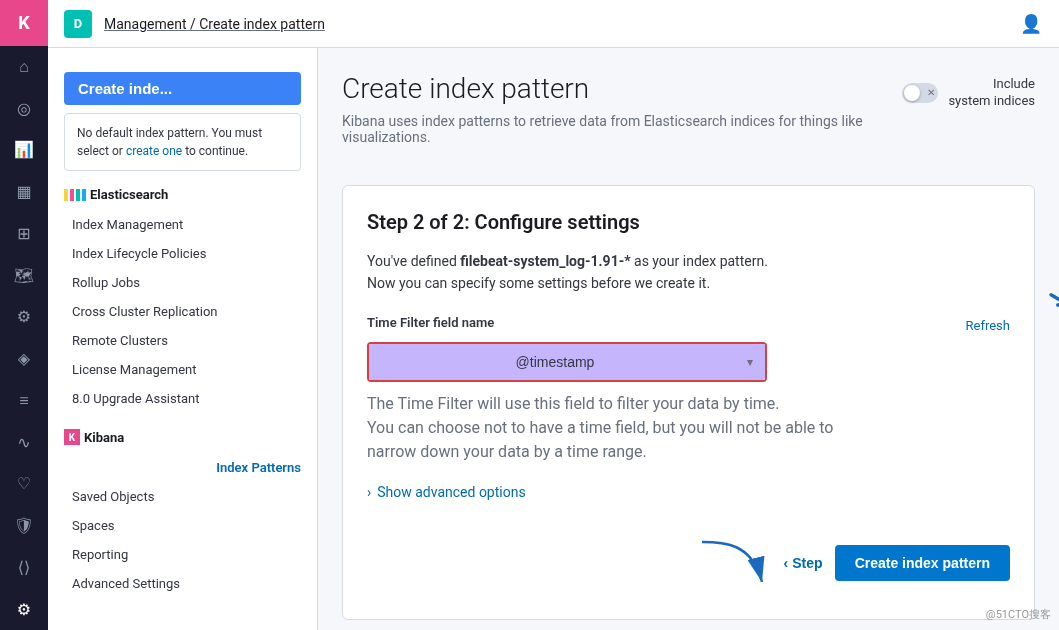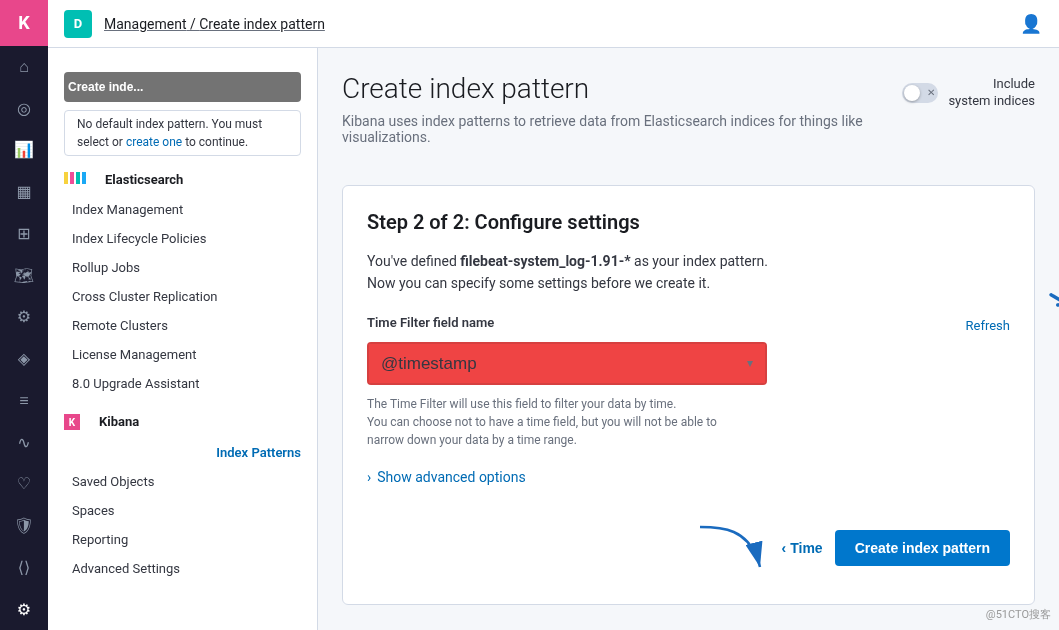--- a/index.html
+++ b/index.html
@@ -98,22 +98,22 @@
     }
     .sidebar-section {
       margin-bottom: 8px;
     }
     .sidebar-section-title {
       font-size: 13px;
       font-weight: 700;
       color: #1a1c21;
       padding: 8px 16px;
       display: flex;
-      align-items: flex-start;
-      gap: 19px;
+      align-items: center;
+      gap: 4px;
     }
     .sidebar-section-title .logo-elastic {
       display: inline-flex;
       align-items: center;
       gap: 2px;
     }
     .logo-elastic .bar1 { width: 4px; height: 12px; background: #f7d23e; }
     .logo-elastic .bar2 { width: 4px; height: 12px; background: #f04e98; }
     .logo-elastic .bar3 { width: 4px; height: 12px; background: #00bfb3; }
     .logo-elastic .bar4 { width: 4px; height: 12px; background: #1ba9f5; }
@@ -137,36 +137,36 @@
       cursor: pointer;
     }
     .sidebar-item.active { color: #006bb4; font-weight: 600; text-align: right; }
 
     
     .sidebar-cta {
       padding: 8px 16px;
       position: relative;
     }
     .btn-create-index {
-      background: #737373;
+      background: #3b82f6;
       color: white;
       border: none;
-      padding: 8px 4px;
+      padding: 8px 14px;
       border-radius: 4px;
-      font-size: 12px;
+      font-size: 15px;
       font-weight: 600;
       cursor: pointer;
       width: 100%;
       text-align: left;
     }
     .popover-msg {
       background: white;
       border: 1px solid #d3dae6;
       border-radius: 4px;
-      padding: 4px 12px;
+      padding: 10px 12px;
       font-size: 12px;
       color: #343741;
       margin-top: 8px;
       line-height: 1.5;
     }
     .popover-msg a { color: #006bb4; text-decoration: none; }
 
     
     .main-content {
       flex: 1;
@@ -265,40 +265,41 @@
     .select-wrapper {
       position: relative;
       border: 2px solid #d64040;
       border-radius: 4px;
       width: 100%;
       max-width: 400px;
     }
     .select-field {
       width: 100%;
       padding: 10px 36px 10px 12px;
-      font-size: 17px;
+      font-size: 14px;
       color: #343741;
       border: none;
-      background: #ef4444;
+      background: #c4b5fd;
       appearance: none;
       cursor: pointer;
       outline: none;
+      text-align: center;
     }
     .select-chevron {
       position: absolute;
       right: 12px;
       top: 50%;
       transform: translateY(-50%);
       color: #69707d;
       pointer-events: none;
       font-size: 12px;
     }
 
     .field-hint {
-      font-size: 12px;
+      font-size: 16px;
       color: #69707d;
       margin-top: 10px;
       line-height: 1.5;
     }
 
     .show-advanced {
       color: #006bb4;
       font-size: 14px;
       cursor: pointer;
       margin-top: 20px;
@@ -498,21 +499,21 @@
             <defs>
               <marker id="arrowhead" markerWidth="10" markerHeight="7" refX="10" refY="3.5" orient="auto">
                 <polygon points="0 0, 10 3.5, 0 7" fill="#1a6bbf"></polygon>
               </marker>
             </defs>
             <path d="M 10 10 C 30 10 60 10 70 50" stroke="#1a6bbf" stroke-width="2.5" fill="none" marker-end="url(#arrowhead)"></path>
           </svg>
         </div>
         <button class="btn-back">
           <span>‹</span>
-          <span>Time</span>
+          <span>Step</span>
         </button>
         <button class="btn-create">Create index pattern</button>
       </div>
     </div>
 
     <div class="watermark">@51CTO搜客</div>
   </div>
 
 </div>
 

